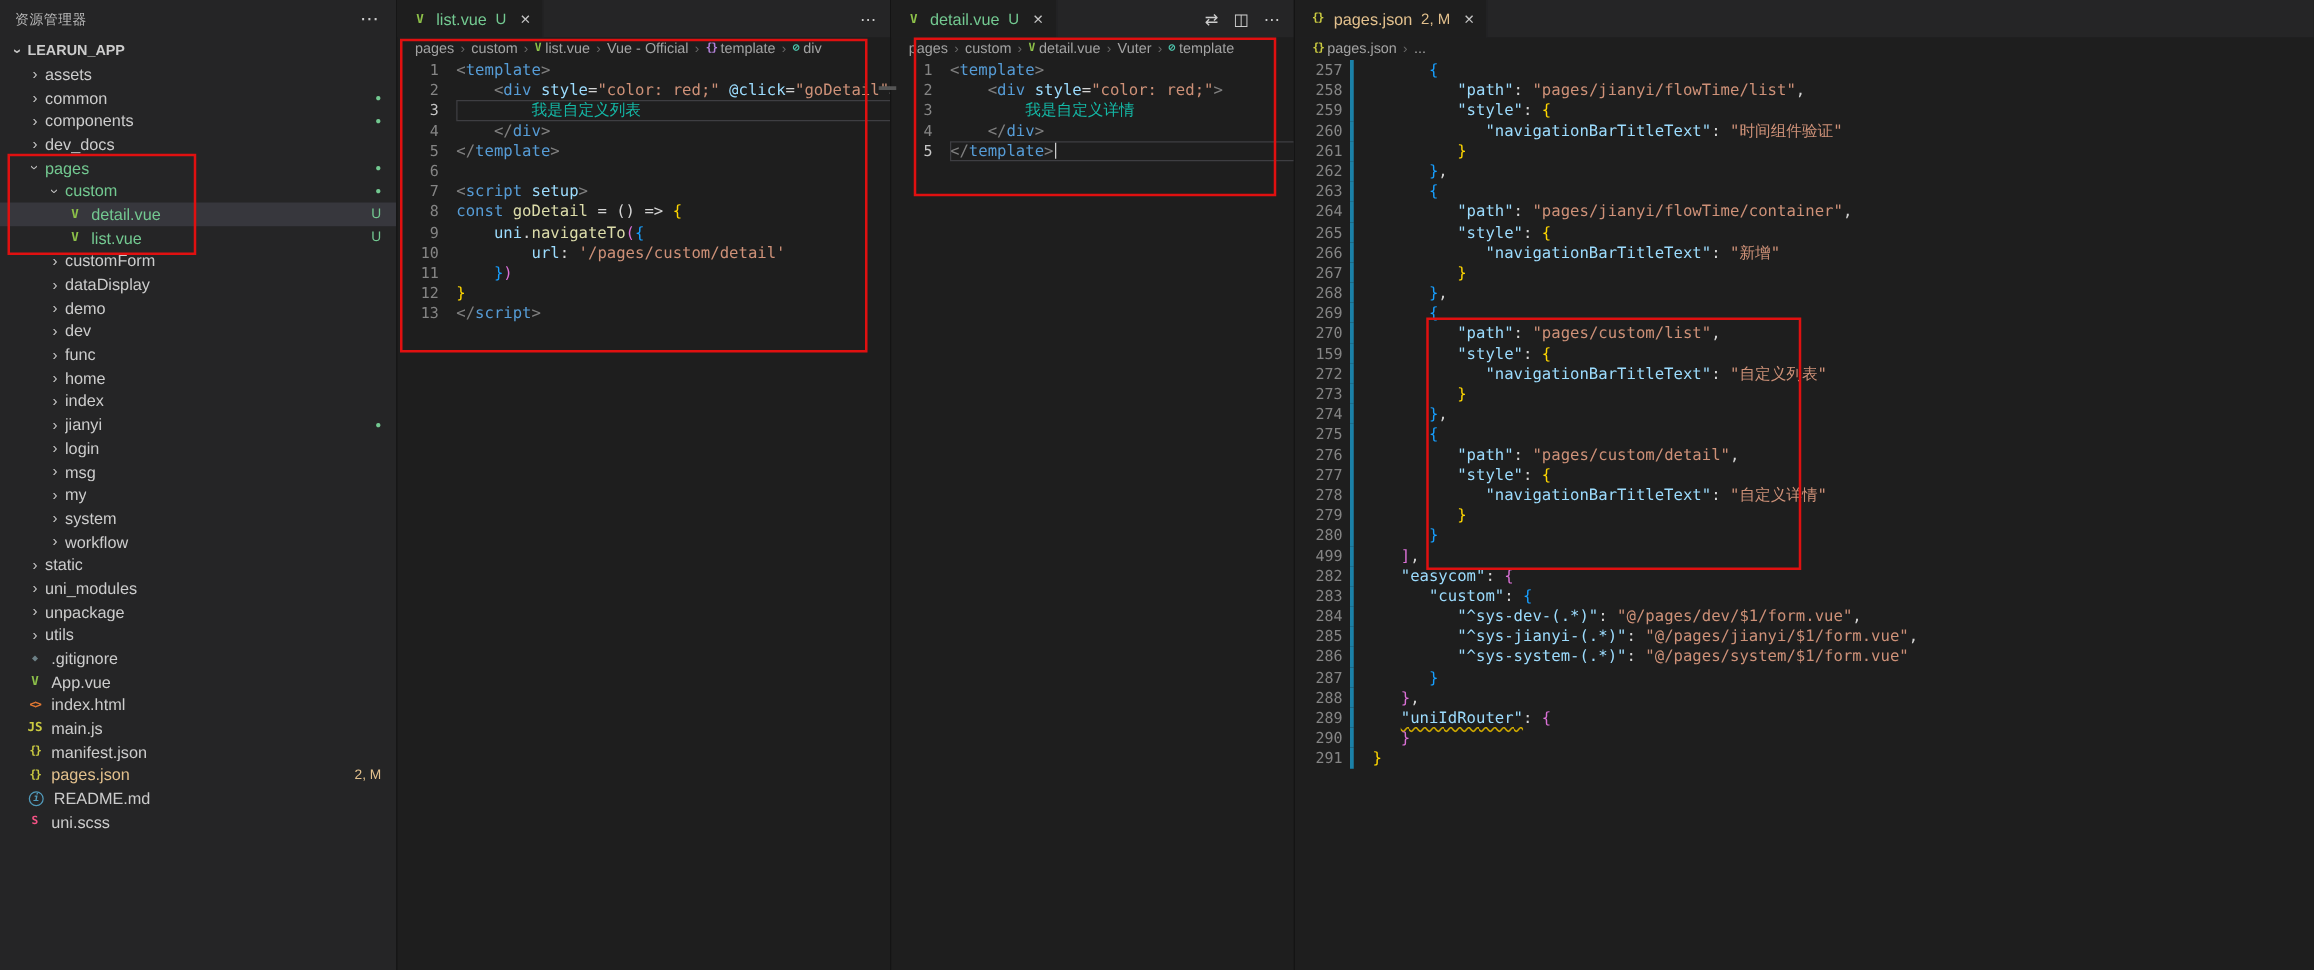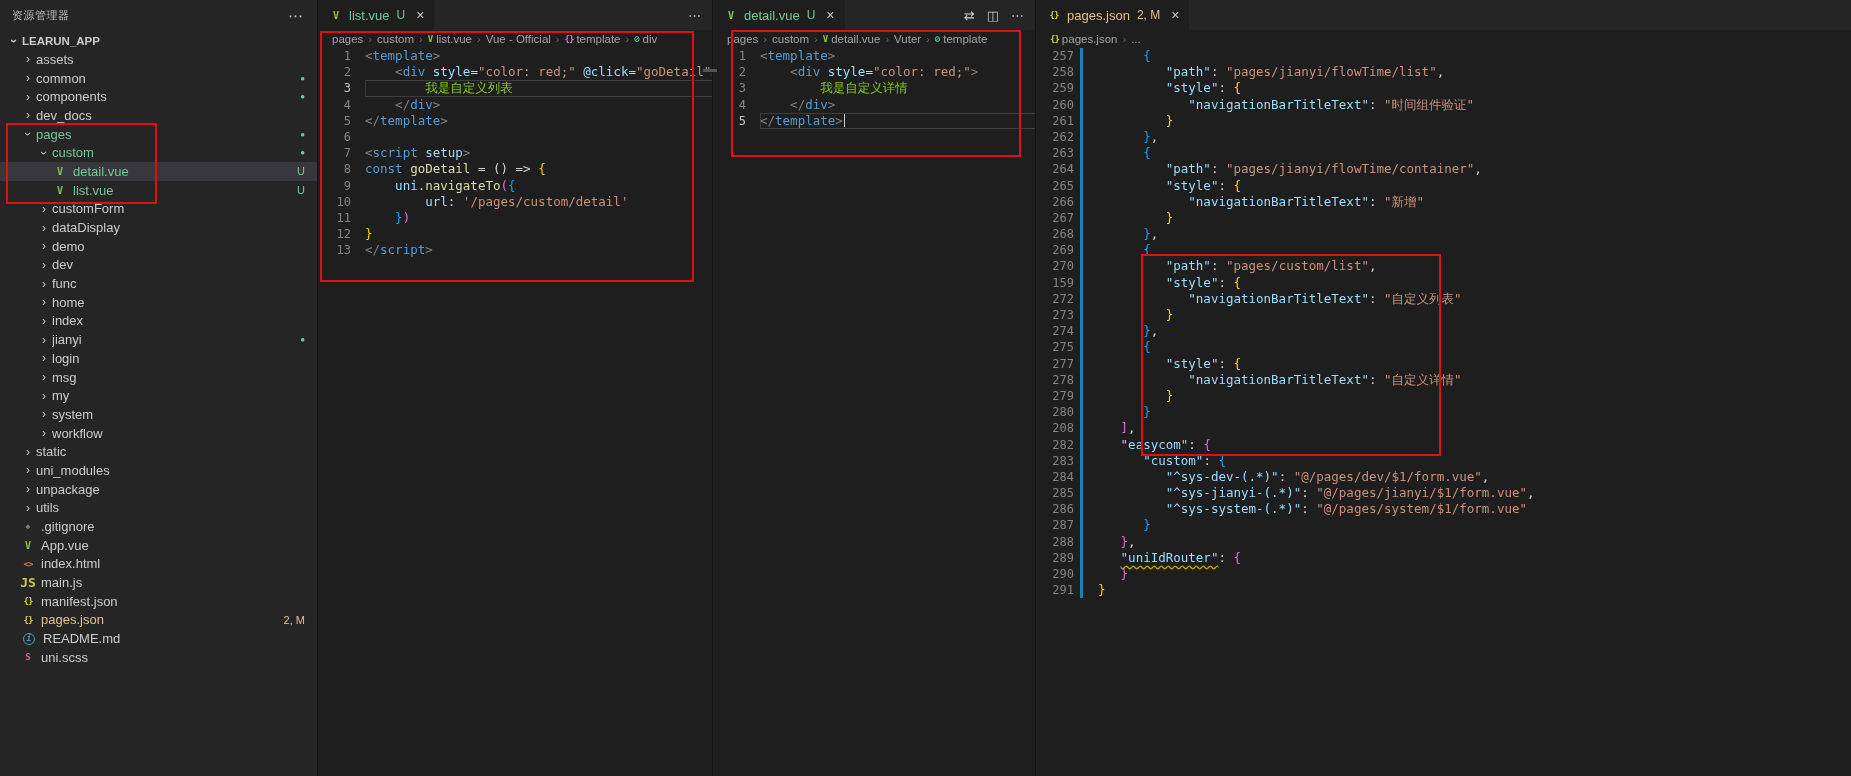--- a/index.html
+++ b/index.html
@@ -16,21 +16,21 @@
   .tree{position:absolute;top:50px;left:0;right:0;}
   .trow{height:18.7px;display:flex;align-items:center;font-size:13px;color:#cccccc;cursor:pointer;padding-right:12px;white-space:nowrap;}
   .trow.sel{background:#37373d;}
   .indent{flex:none;height:1px;}
   .chev{flex:none;width:16px;text-align:center;color:#c5c5c5;font-size:12px;display:flex;align-items:center;justify-content:center;transform-origin:50% 50%;}
   .chev.open{transform:rotate(90deg);}
   .ficon{flex:none;width:16px;margin-right:5px;display:flex;align-items:center;justify-content:center;
          font-family:"DejaVu Sans Mono",monospace;font-weight:bold;font-size:9px;}
   .fi-vue{color:#8dc149;font-size:10px;}
   .fi-json{color:#cbcb41;font-size:9px;letter-spacing:-1px;}
-  .fi-js{color:#cbcb41;font-size:13px;text-align:right;}
+  .fi-js{color:#cbcb41;font-size:10px;text-align:right;}
   .fi-html{color:#e37933;font-size:9px;letter-spacing:-1px;}
   .fi-md{color:#519aba;border:1px solid #519aba;border-radius:50%;width:10px;height:10px;flex:none;font-size:8px;font-style:italic;margin:0 8px 0 3px;line-height:9px;}
   .fi-scss{color:#f55385;font-size:9px;}
   .fi-git{color:#6d8086;font-size:8px;}
   .tlabel{overflow:hidden;text-overflow:ellipsis;}
   .git-untracked{color:#73c991;}
   .git-modified{color:#e2c08d;}
   .flex1{flex:1;}
   .badge{font-size:11px;margin-left:8px;}
   .dot{font-size:8px;color:#73c991;margin-left:8px;}
@@ -72,21 +72,21 @@
   .tk-pun{color:#808080;}
   .tk-tag{color:#569cd6;}
   .tk-attr{color:#9cdcfe;}
   .tk-str{color:#ce9178;}
   .tk-kw{color:#569cd6;}
   .tk-fn{color:#dcdcaa;}
   .tk-var{color:#9cdcfe;}
   .tk-key{color:#9cdcfe;}
   .tk-keyw{color:#9cdcfe;text-decoration:underline wavy #cca700;text-underline-offset:3px;}
   .tk-op{color:#d4d4d4;}
-  .tk-txt{color:#84cc16;}
+  .tk-txt{color:#14b8a6;}
   .tk-b1{color:#ffd700;}
   .tk-b2{color:#da70d6;}
   .tk-b3{color:#179fff;}
 
   
   .anno{position:absolute;border:2px solid #e01010;pointer-events:none;z-index:50;}
   .deco{position:absolute;background:#555555;z-index:10;}
 </style>
 </head>
 <body>
@@ -584,41 +584,46 @@
             <span class="lnum">274</span>
             <span class="gutbar"></span>
             <span class="lcontent"><span class="tk tk-txt">      </span><span class="tk tk-b3">}</span><span class="tk tk-op">,</span></span>
           </div>
           <div class="cline">
             <span class="lnum">275</span>
             <span class="gutbar"></span>
             <span class="lcontent"><span class="tk tk-txt">      </span><span class="tk tk-b3">{</span></span>
           </div>
           <div class="cline">
+            <span class="lnum">276</span>
+            <span class="gutbar"></span>
+            <span class="lcontent"><span class="tk tk-txt">         </span><span class="tk tk-key">"path"</span><span class="tk tk-op">: </span><span class="tk tk-str">"pages/custom/detail"</span><span class="tk tk-op">,</span></span>
+          </div>
+          <div class="cline">
             <span class="lnum">277</span>
             <span class="gutbar"></span>
             <span class="lcontent"><span class="tk tk-txt">         </span><span class="tk tk-key">"style"</span><span class="tk tk-op">: </span><span class="tk tk-b1">{</span></span>
           </div>
           <div class="cline">
             <span class="lnum">278</span>
             <span class="gutbar"></span>
             <span class="lcontent"><span class="tk tk-txt">            </span><span class="tk tk-key">"navigationBarTitleText"</span><span class="tk tk-op">: </span><span class="tk tk-str">"自定义详情"</span></span>
           </div>
           <div class="cline">
             <span class="lnum">279</span>
             <span class="gutbar"></span>
             <span class="lcontent"><span class="tk tk-txt">         </span><span class="tk tk-b1">}</span></span>
           </div>
           <div class="cline">
             <span class="lnum">280</span>
             <span class="gutbar"></span>
             <span class="lcontent"><span class="tk tk-txt">      </span><span class="tk tk-b3">}</span></span>
           </div>
           <div class="cline">
-            <span class="lnum">208</span>
+            <span class="lnum">499</span>
             <span class="gutbar"></span>
             <span class="lcontent"><span class="tk tk-txt">   </span><span class="tk tk-b2">]</span><span class="tk tk-op">,</span></span>
           </div>
           <div class="cline">
             <span class="lnum">282</span>
             <span class="gutbar"></span>
             <span class="lcontent"><span class="tk tk-txt">   </span><span class="tk tk-key">"easycom"</span><span class="tk tk-op">: </span><span class="tk tk-b2">{</span></span>
           </div>
           <div class="cline">
             <span class="lnum">283</span>

